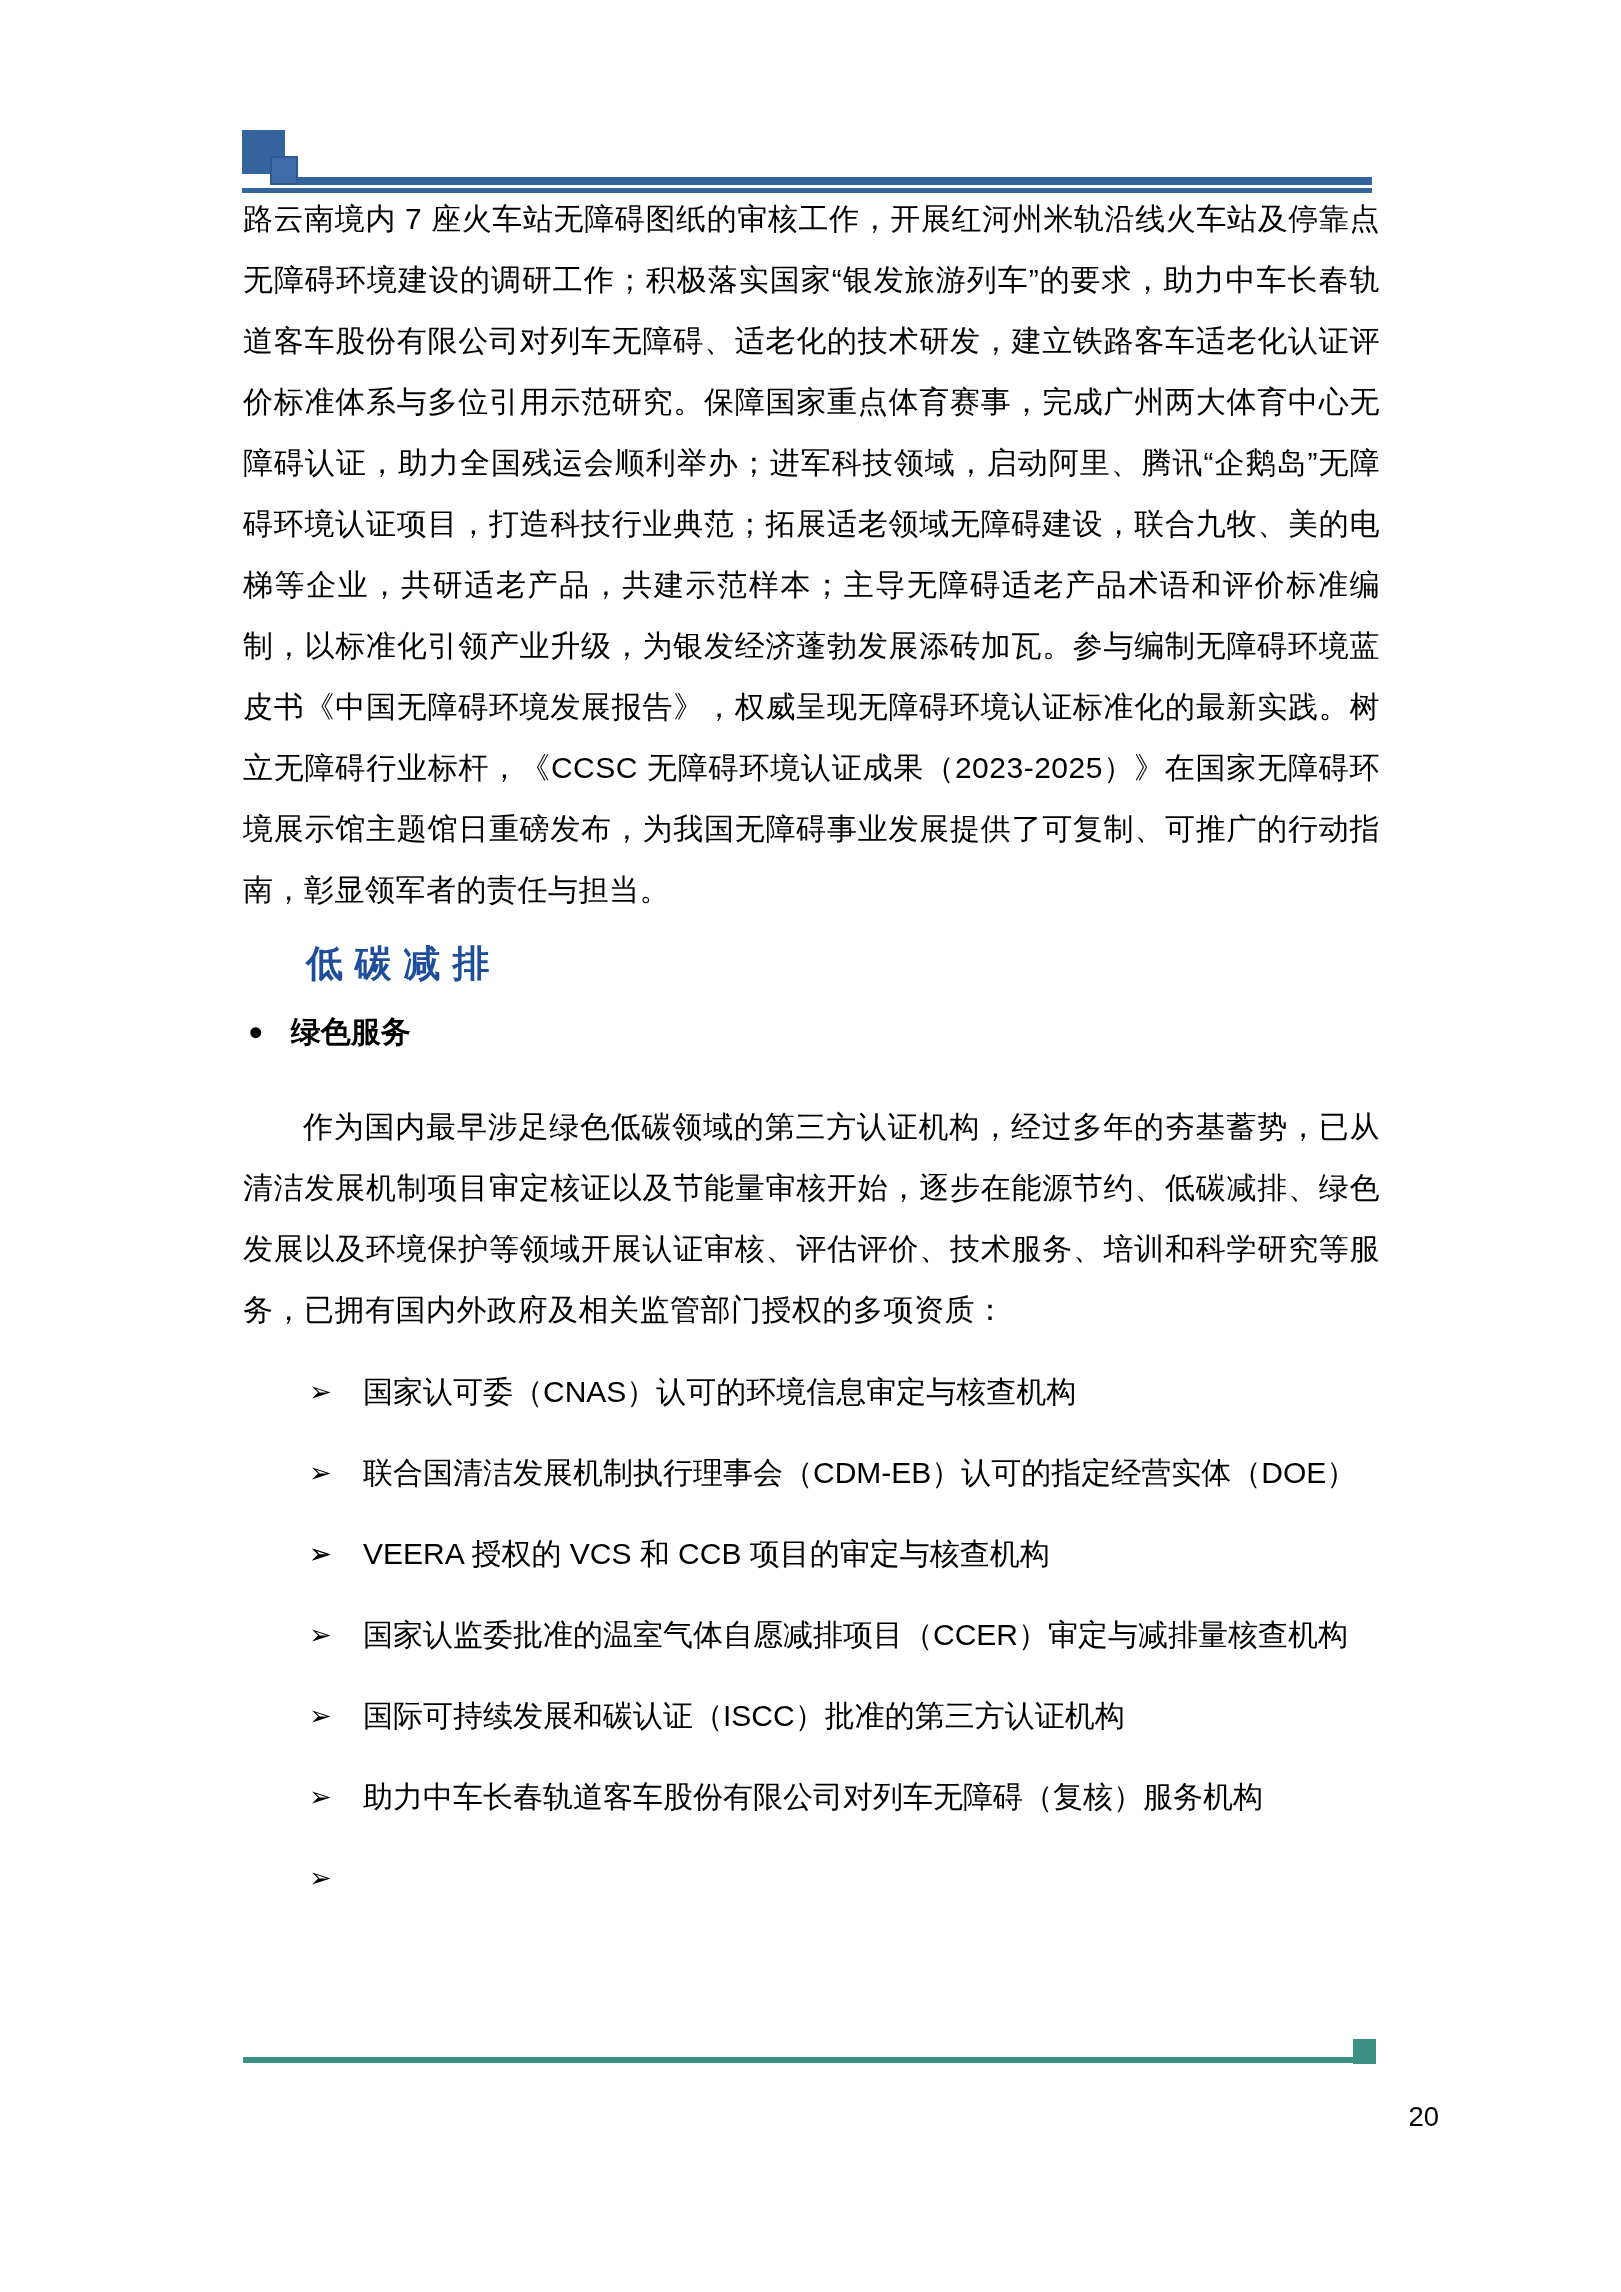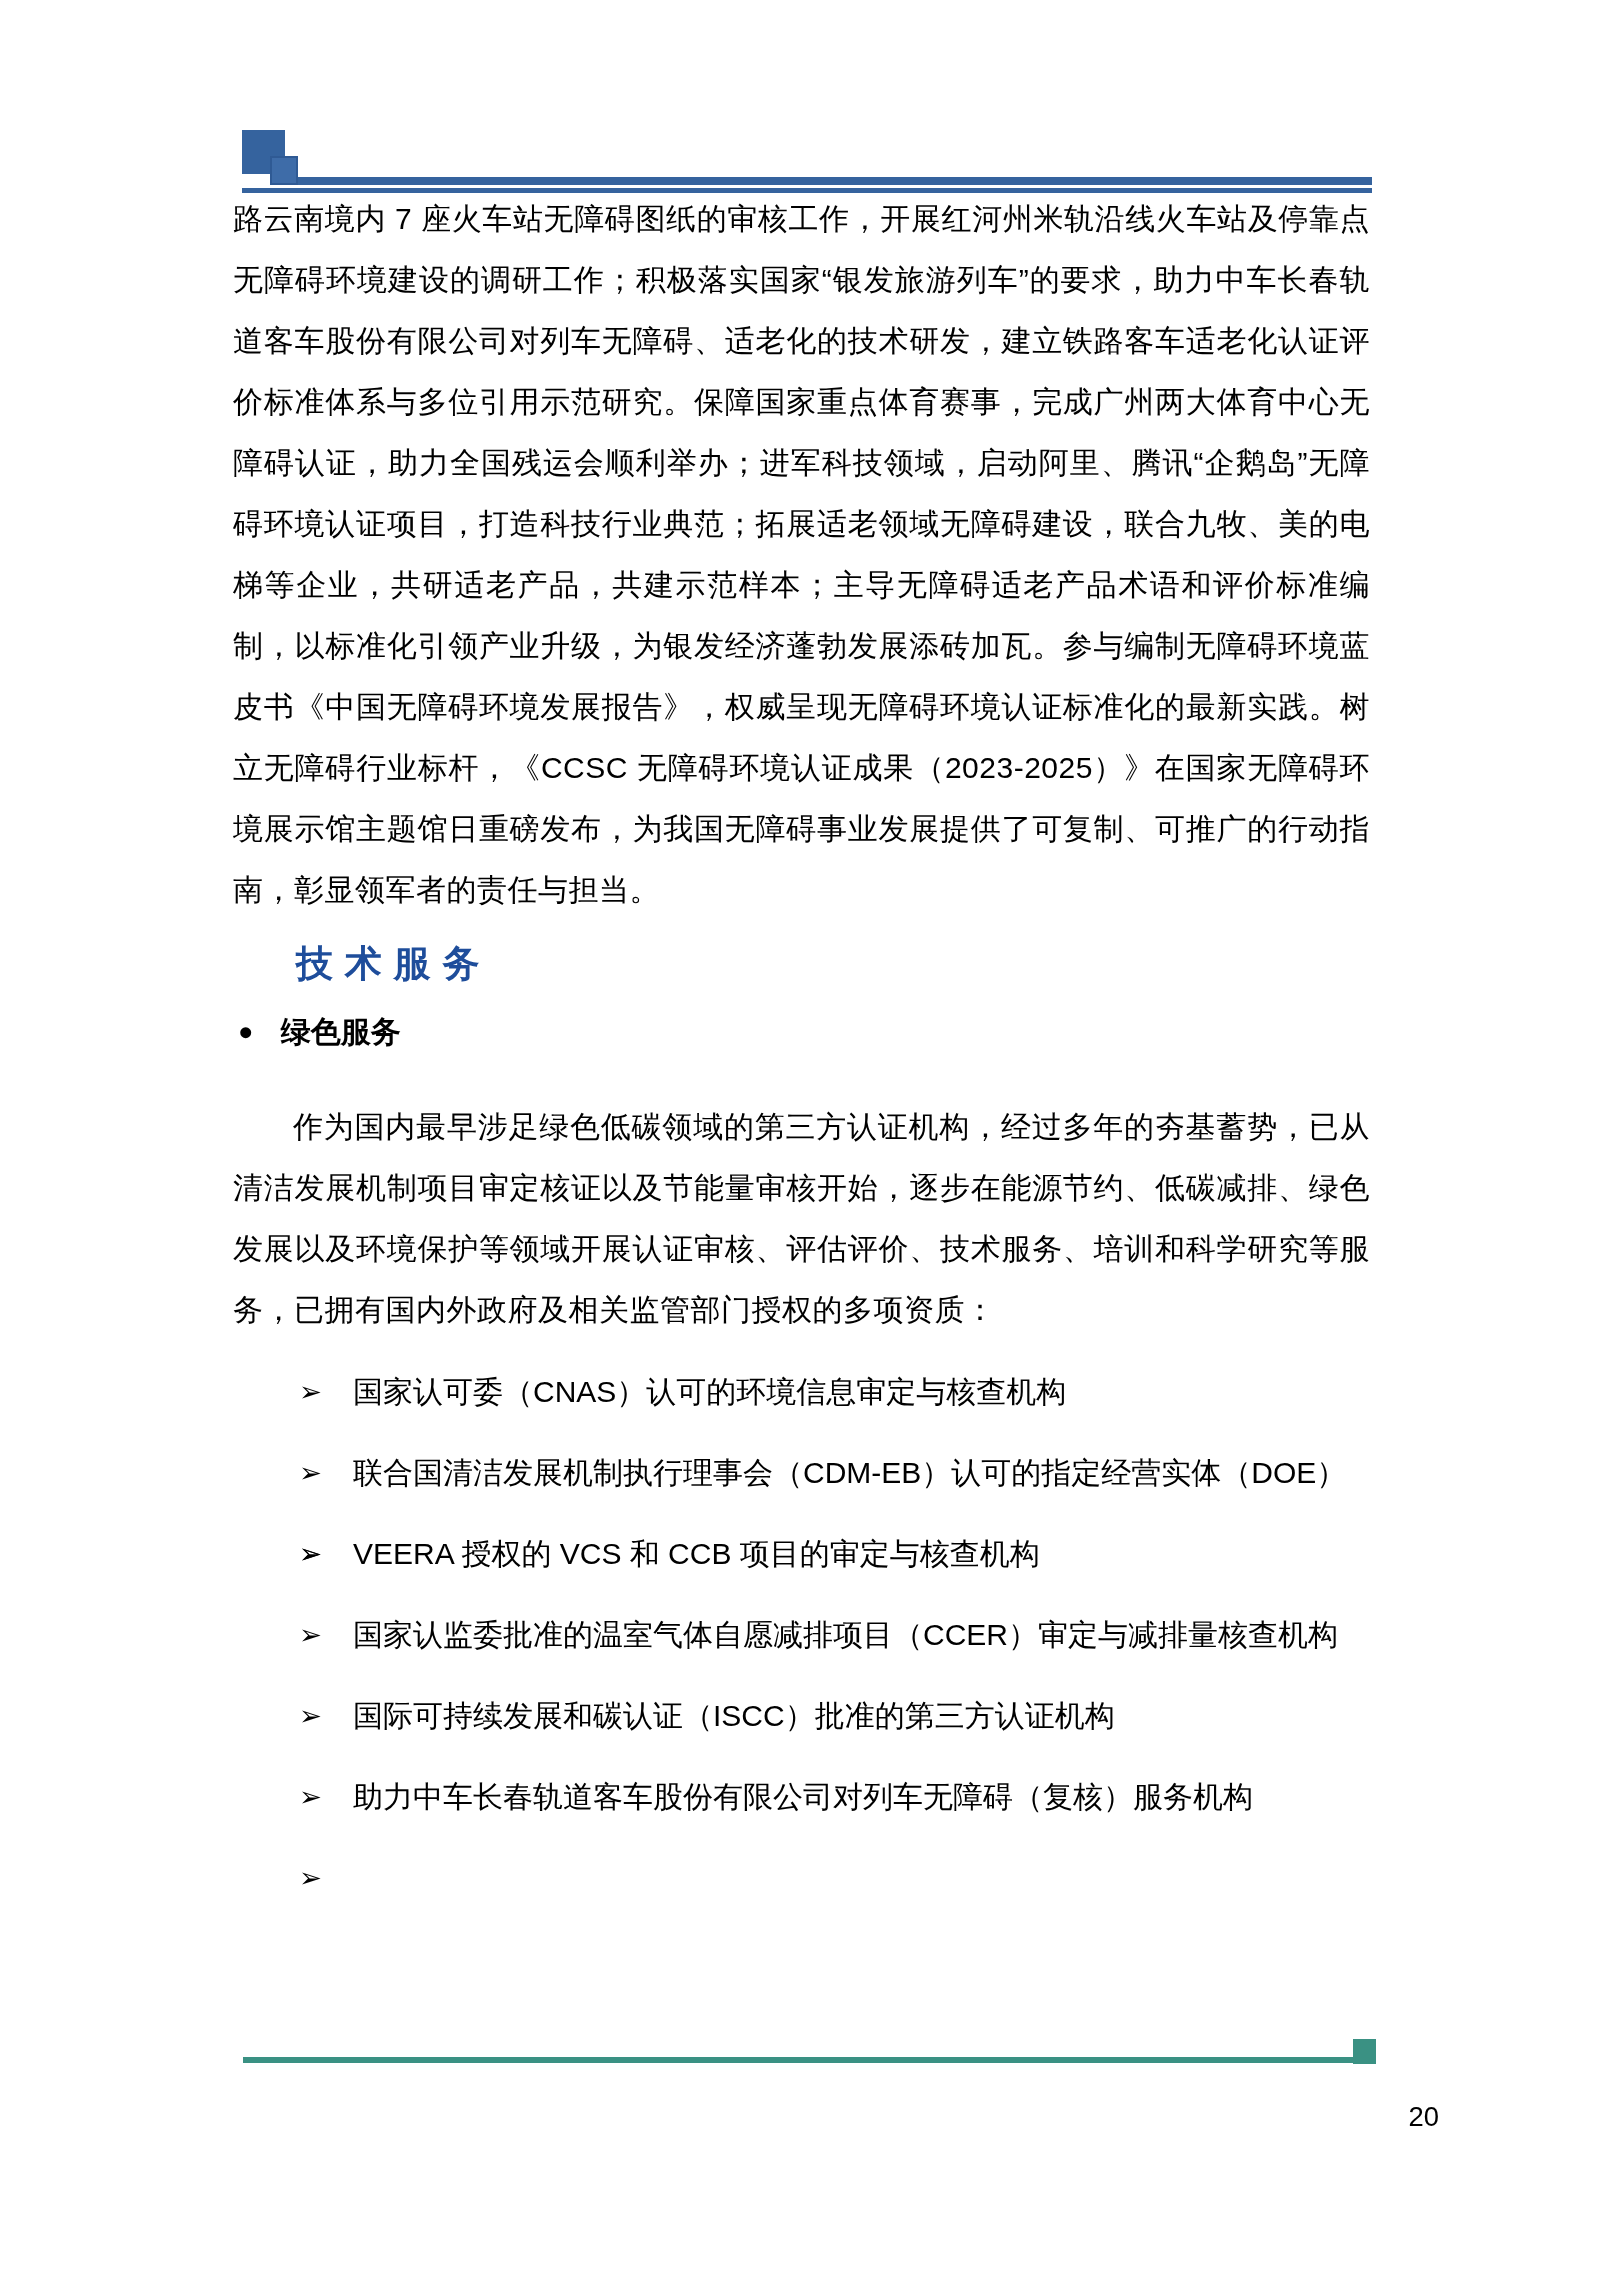--- a/index.html
+++ b/index.html
@@ -28,21 +28,21 @@
     width: 1074px; height: 7.8px; background: #35639E;
   }
   .hdr-line-thin {
     position: absolute; left: 242px; top: 188px;
     width: 1130px; height: 4.9px; background: #35639E;
   }
 
   
   .content {
     position: absolute;
-    left: 233px; top: 188px;
+    left: 243px; top: 188px;
     width: 1137px;
   }
   .para {
     font-size: 30px;
     line-height: 61px;
     text-align: justify;
     text-align-last: left;
     letter-spacing: 0.5px;
   }
   .para.indent { text-indent: 2em; }
@@ -117,21 +117,21 @@
 
 <div class="hdr-sq-big"></div>
 <div class="hdr-sq-small"></div>
 <div class="hdr-line-thick"></div>
 <div class="hdr-line-thin"></div>
 
 <div class="content">
 
   <p class="para">路云南境内 7 座火车站无障碍图纸的审核工作，开展红河州米轨沿线火车站及停靠点无障碍环境建设的调研工作；积极落实国家“银发旅游列车”的要求，助力中车长春轨道客车股份有限公司对列车无障碍、适老化的技术研发，建立铁路客车适老化认证评价标准体系与多位引用示范研究。保障国家重点体育赛事，完成广州两大体育中心无障碍认证，助力全国残运会顺利举办；进军科技领域，启动阿里、腾讯“企鹅岛”无障碍环境认证项目，打造科技行业典范；拓展适老领域无障碍建设，联合九牧、美的电梯等企业，共研适老产品，共建示范样本；主导无障碍适老产品术语和评价标准编制，以标准化引领产业升级，为银发经济蓬勃发展添砖加瓦。参与编制无障碍环境蓝皮书《中国无障碍环境发展报告》，权威呈现无障碍环境认证标准化的最新实践。树立无障碍行业标杆，《CCSC 无障碍环境认证成果（2023-2025）》在国家无障碍环境展示馆主题馆日重磅发布，为我国无障碍事业发展提供了可复制、可推广的行动指南，彰显领军者的责任与担当。</p>
 
-  <h2 class="section-heading">技术服务</h2>
+  <h2 class="section-heading">低碳减排</h2>
 
   <div class="bullet-row">
     <span class="bullet-dot">●</span>
     <span class="bullet-label">绿色服务</span>
   </div>
 
   <p class="para indent para-2">作为国内最早涉足绿色低碳领域的第三方认证机构，经过多年的夯基蓄势，已从清洁发展机制项目审定核证以及节能量审核开始，逐步在能源节约、低碳减排、绿色发展以及环境保护等领域开展认证审核、评估评价、技术服务、培训和科学研究等服务，已拥有国内外政府及相关监管部门授权的多项资质：</p>
 
   <ul class="qual-list">
     <li class="qual-item">

